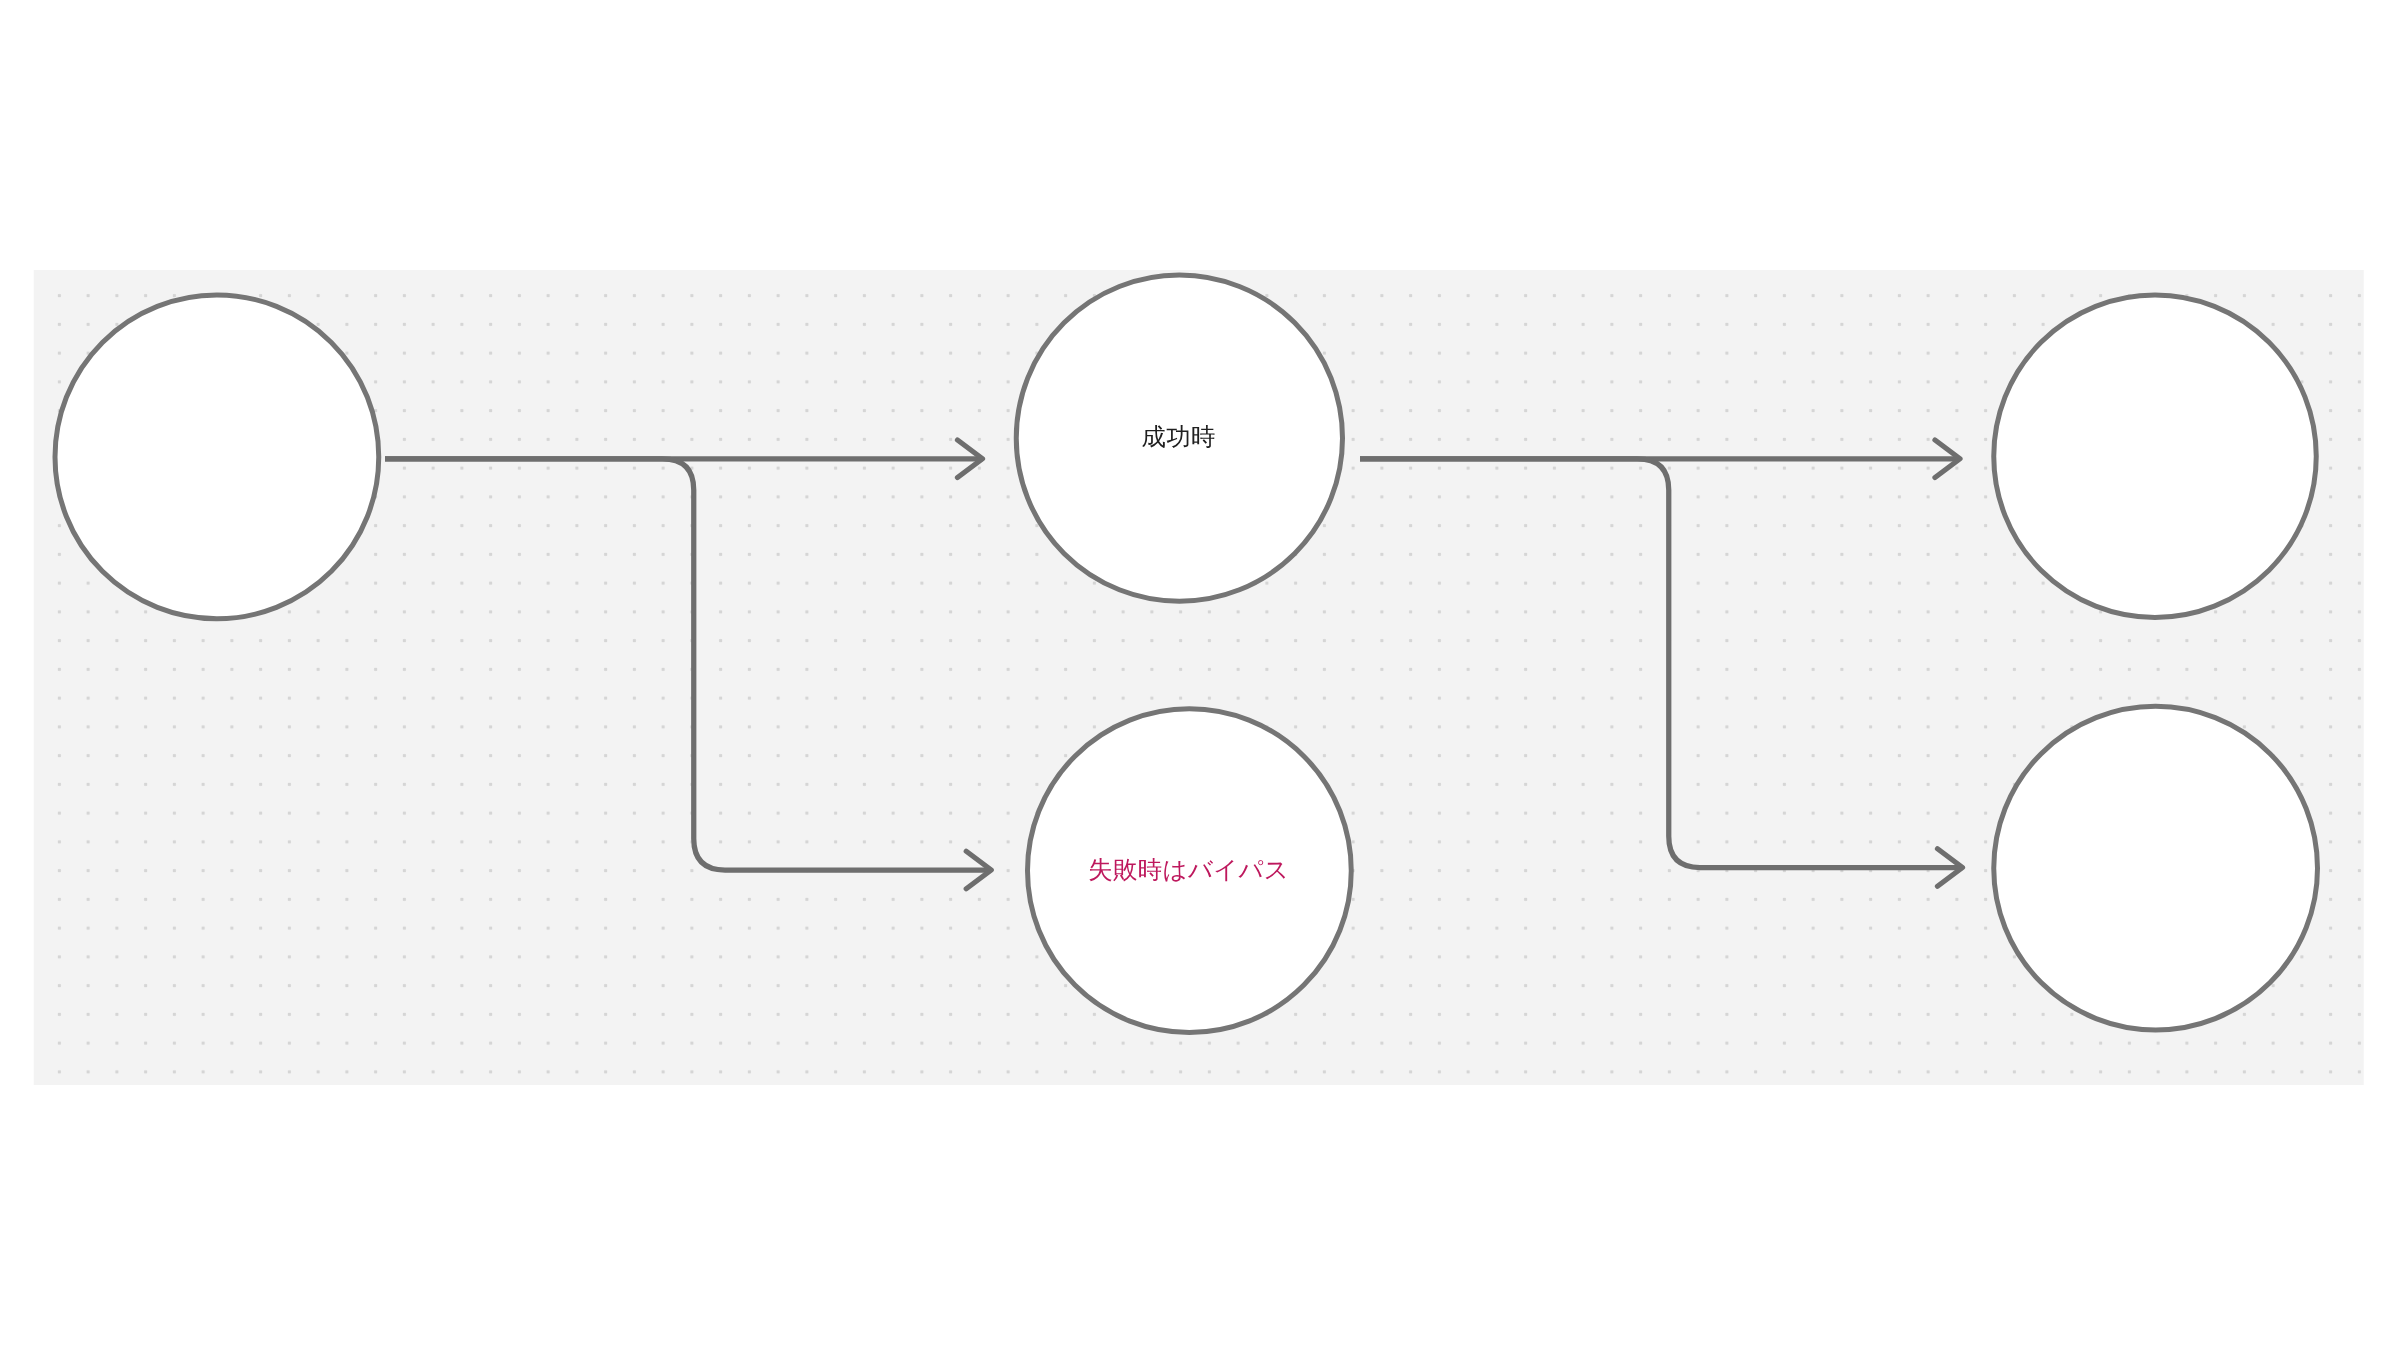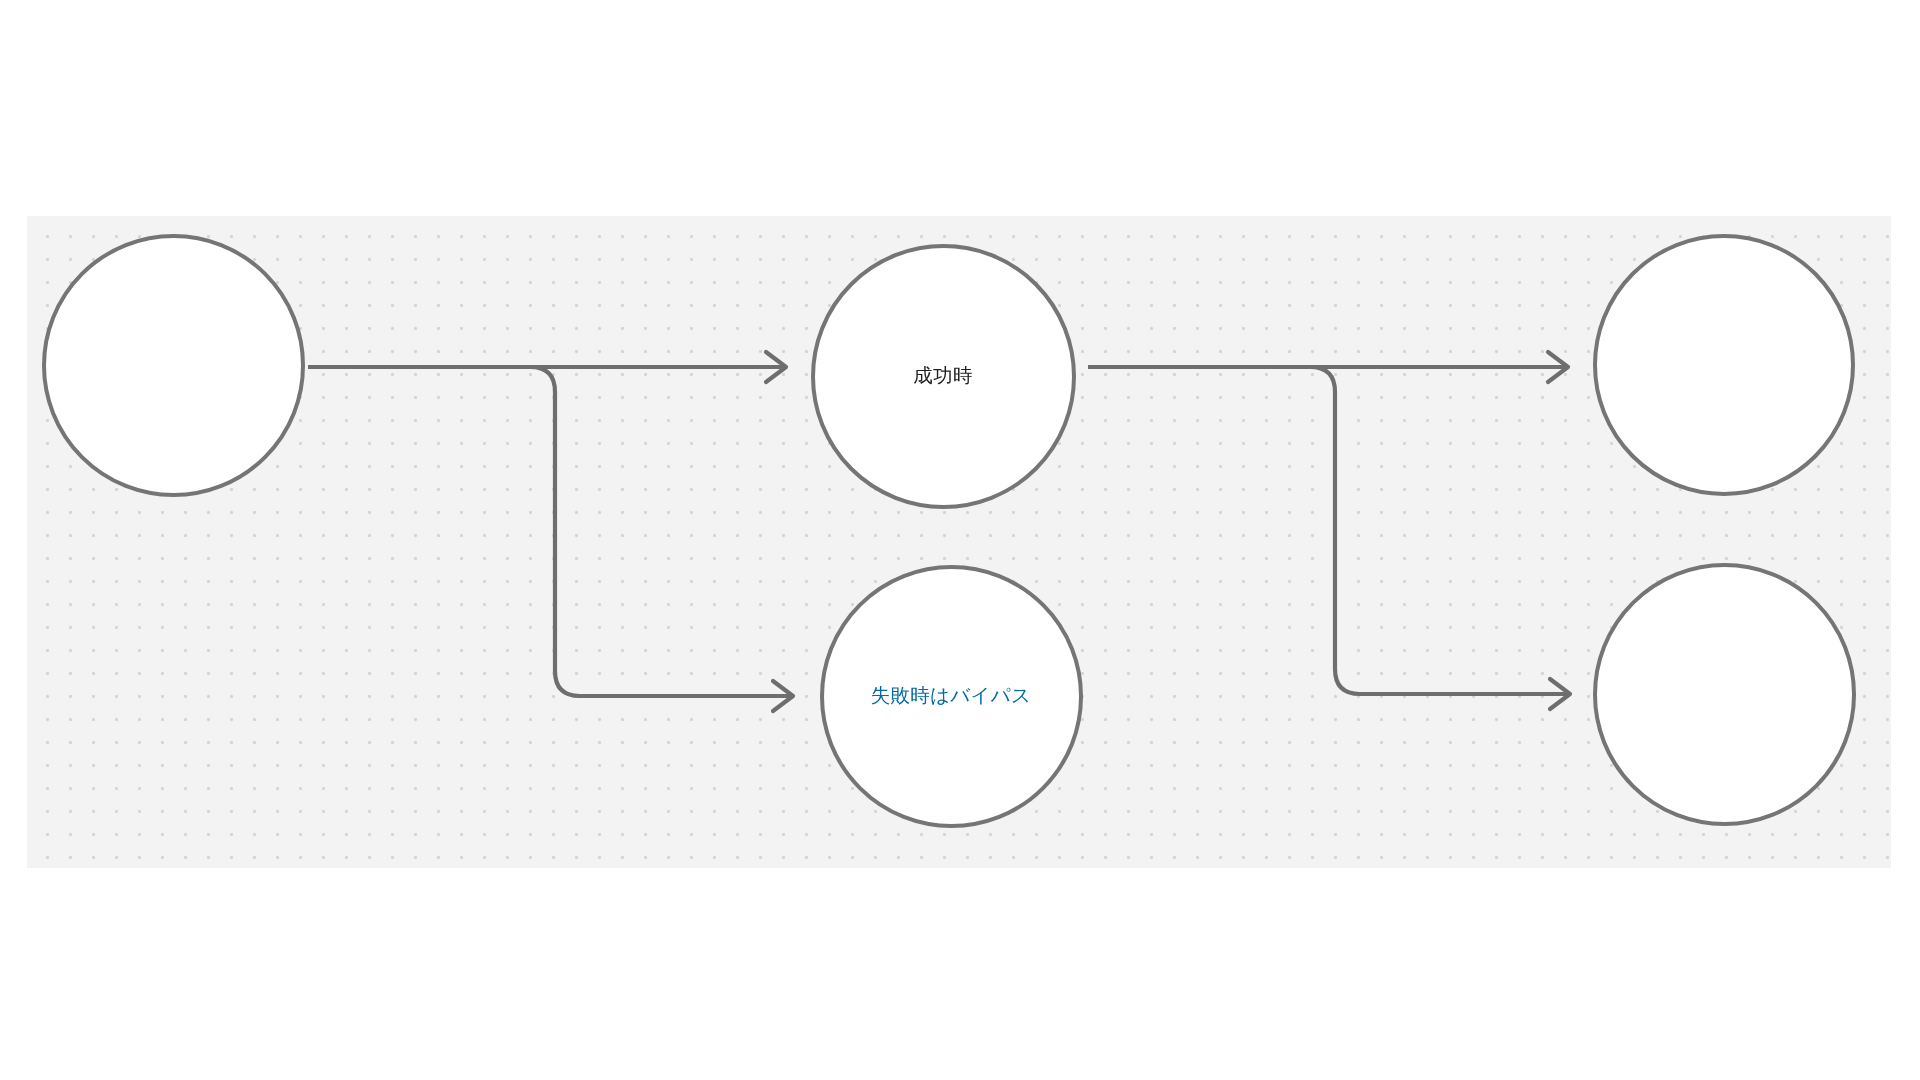--- a/index.html
+++ b/index.html
@@ -116,26 +116,26 @@
       <path class="edge-path" d="M 1088 367 L 1310 367 Q 1335 367 1335 392 L 1335 669 Q 1335 694 1360 694 L 1570 694" stroke="#6e6e6e" stroke-width="4.2"></path>
       <path class="edge-arrow" d="M 1550 679 L 1570 694 L 1550 709" stroke="#6e6e6e" stroke-width="4.2"></path>
     </g>
 
   </svg>
 
   <div class="node" id="node-start" style="width: 263px; height: 263px; left: 41.5px; top: 233.5px; background: rgb(255, 255, 255); border-color: rgb(117, 117, 117); border-width: 4.6px;">
     
   </div>
 
-  <div class="node" id="node-success" style="width: 265px; height: 265px; left: 810.5px; top: 244px; background: rgb(255, 255, 255); border-color: rgb(117, 117, 117); border-width: 4.6px;">
+  <div class="node" id="node-success" style="width: 265px; height: 265px; left: 810.5px; top: 218px; background: rgb(255, 255, 255); border-color: rgb(117, 117, 117); border-width: 4.6px;">
     <span class="node-label" style="color: rgb(32, 32, 32);">成功時</span>
   </div>
 
   <div class="node" id="node-bypass" style="width: 263px; height: 263px; left: 819.5px; top: 564.5px; background: rgb(255, 255, 255); border-color: rgb(117, 117, 117); border-width: 4.6px;">
-    <span class="node-label" style="color: #0369a1;">失敗時はバイパス</span>
+    <span class="node-label" style="color: #be185d;">失敗時はバイパス</span>
   </div>
 
   <div class="node" id="node-end-top" style="width: 262px; height: 262px; left: 1593px; top: 234px; background: rgb(255, 255, 255); border-color: rgb(117, 117, 117); border-width: 4.6px;">
     
   </div>
 
   <div class="node" id="node-end-bottom" style="width: 263px; height: 263px; left: 1592.5px; top: 562.5px; background: rgb(255, 255, 255); border-color: rgb(117, 117, 117); border-width: 4.6px;">
     
   </div>
 

